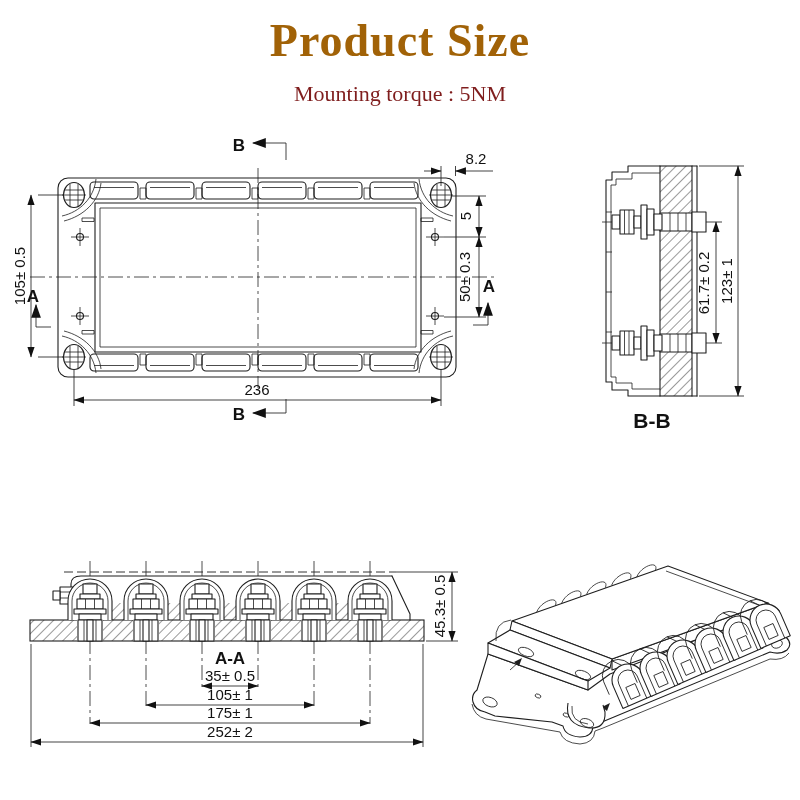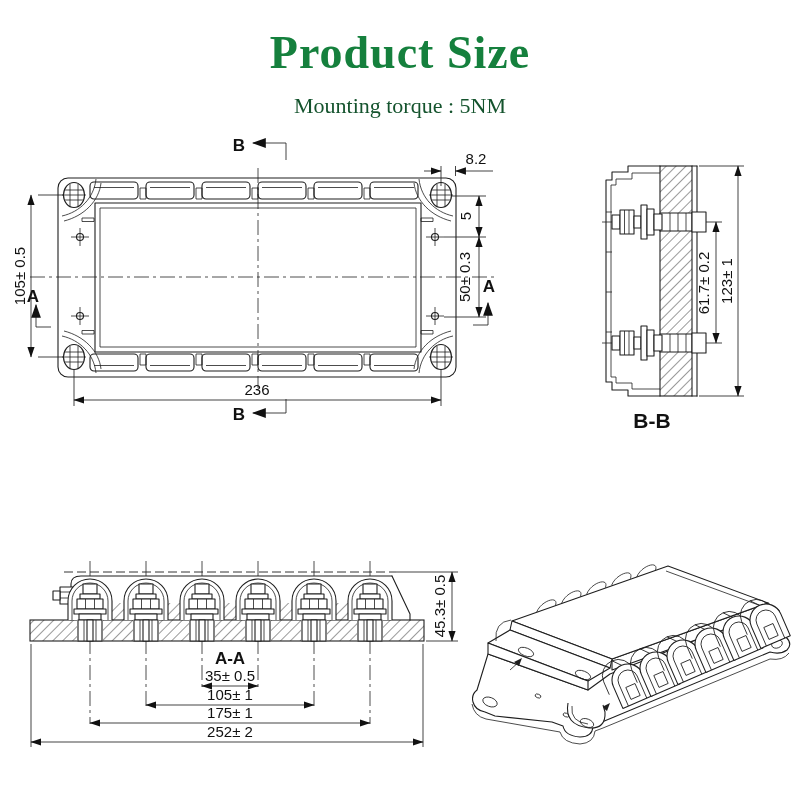--- a/index.html
+++ b/index.html
@@ -1,22 +1,22 @@
 <!DOCTYPE html>
 <html><head>
 <meta charset="utf-8">
 <style>
   html,body{margin:0;padding:0;background:#ffffff;}
   .page{position:relative;width:800px;height:800px;background:#fff;overflow:hidden;
         font-family:"Liberation Sans",sans-serif;}
   .hdr{position:absolute;top:14px;left:0;width:100%;text-align:center;}
-  .hdr h1{margin:12px;font-family:"Liberation Serif","DejaVu Serif",serif;
-          font-weight:bold;font-size:46px;letter-spacing:1px;color:#15803d;}
+  .hdr h1{margin:0;font-family:"Liberation Serif","DejaVu Serif",serif;
+          font-weight:bold;font-size:46px;letter-spacing:1px;color:#a16207;}
   .hdr .sub{margin-top:14px;font-family:"Liberation Serif","DejaVu Serif",serif;
-            font-size:22px;color:#14532d;}
+            font-size:22px;color:#7f1d1d;}
   svg{position:absolute;left:0;top:0;}
   .ln  {fill:none;stroke:#1e1e1e;stroke-width:1.1;stroke-linejoin:round;stroke-linecap:round;}
   .lnW {fill:#ffffff;stroke:#1e1e1e;stroke-width:1.1;stroke-linejoin:round;}
   .thin{fill:none;stroke:#1e1e1e;stroke-width:0.8;stroke-linejoin:round;}
   .cl  {fill:none;stroke:#222;stroke-width:0.8;stroke-dasharray:15 4 3 4;}
   .dsh {fill:none;stroke:#1e1e1e;stroke-width:0.9;stroke-dasharray:9 4;}
   .dim {fill:none;stroke:#222;stroke-width:0.85;}
   .dtx {font:15px "Liberation Sans",sans-serif;fill:#111;}
   .stx {font:bold 17px "Liberation Sans",sans-serif;fill:#111;}
   .btx {font:bold 21px "Liberation Sans",sans-serif;fill:#111;}

